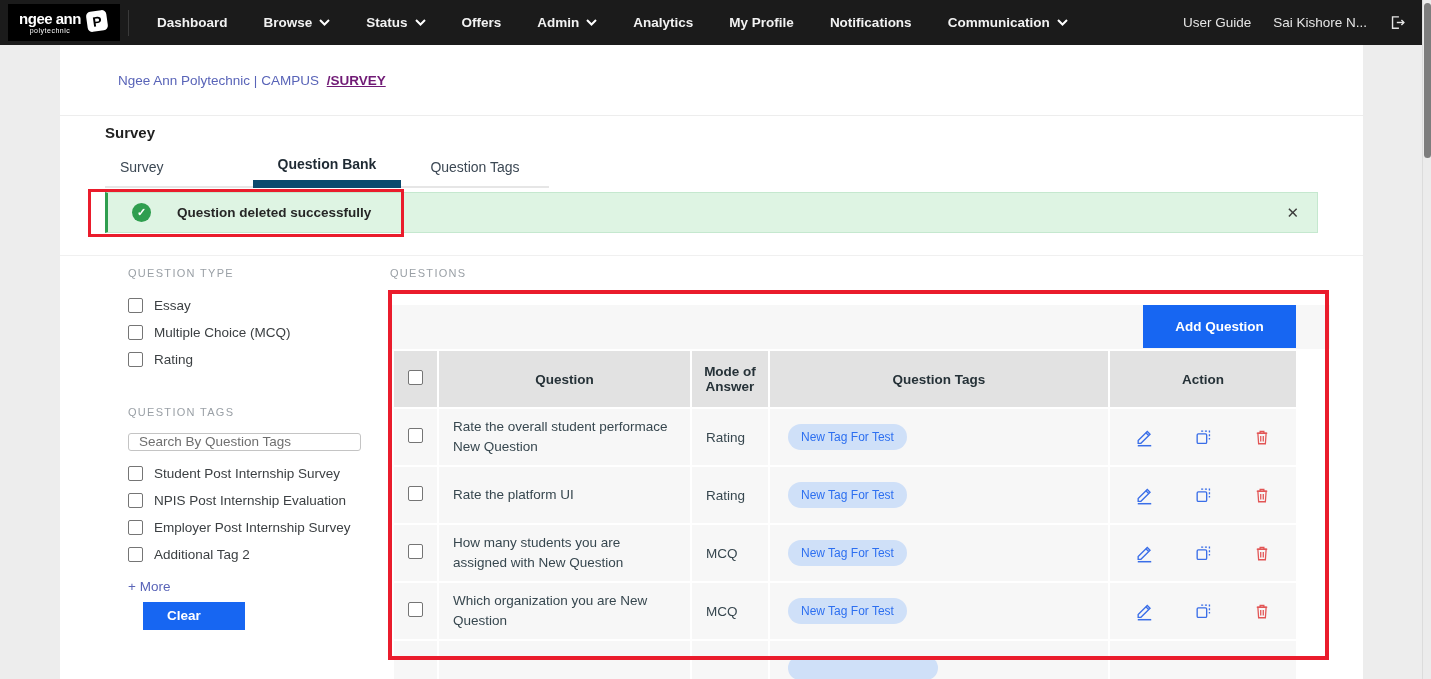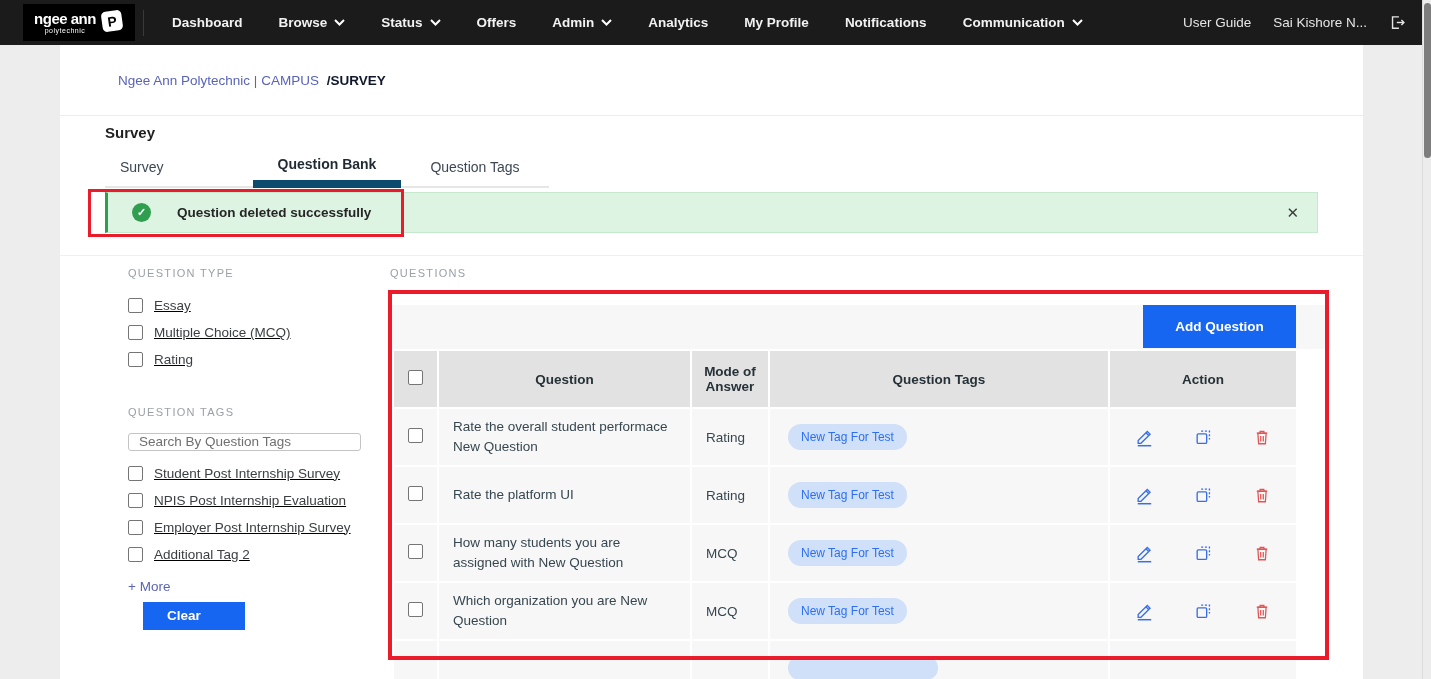--- a/index.html
+++ b/index.html
@@ -3,42 +3,42 @@
 <meta charset="utf-8">
 <style>
   * { margin:0; padding:0; box-sizing:border-box; }
   html,body { background:#ededed; }
   body { font-family:"Liberation Sans", sans-serif; }
   .screen { position:relative; width:1431px; height:679px; overflow:hidden; background:#ededed; }
 
   
   .navbar { position:absolute; left:0; top:0; width:1422px; height:45px; background:#1b1b1b;
             display:flex; align-items:center; z-index:5; }
-  .logo-box { margin-left:23px; width:112px; height:37px; background:#000; display:flex; align-items:center;
+  .logo-box { margin-left:8px; width:112px; height:37px; background:#000; display:flex; align-items:center;
               justify-content:center; gap:4px; flex:none; }
   .logo-text { color:#fff; line-height:1; text-align:center; }
   .logo-line1 { font-size:15px; font-weight:bold; letter-spacing:-0.5px; display:block; }
   .logo-line2 { font-size:7px; letter-spacing:0.5px; display:block; margin-top:1px; }
   .nav-divider { width:1px; height:26px; background:#3a3a3a; margin:0 0 0 8px; flex:none; }
   .nav-items { display:flex; align-items:center; gap:36px; margin-left:28px; }
   .nav-item { color:#f2f2f2; font-size:13.5px; font-weight:bold; display:flex; align-items:center; gap:7px;
               cursor:pointer; white-space:nowrap; }
   .nav-right { margin-left:auto; margin-right:16px; display:flex; align-items:center; gap:22px; }
   .nav-right .nav-link { color:#e6e6e6; font-size:13.5px; white-space:nowrap; cursor:pointer; }
 
   
   .scrollbar { position:absolute; right:0; top:0; width:9px; height:679px; background:#ececec;
                border-left:1px solid #dcdcdc; z-index:6; }
   .scroll-thumb { position:absolute; left:1px; top:3px; width:7px; height:155px; background:#7d7d7d; border-radius:4px; }
 
   
   .card { position:absolute; left:60px; top:45px; width:1303px; height:634px; background:#fff; }
   .breadcrumb { position:absolute; left:58px; top:28px; font-size:13.5px; }
   .crumb-link { color:#5964b8; cursor:pointer; }
-  .crumb-current { color:#0f172a; font-weight:bold; margin-left:4px; }
+  .crumb-current { color:#701a75; font-weight:bold; margin-left:4px;text-decoration:underline; }
   .divider1 { position:absolute; left:0; top:70px; width:100%; border-top:1px solid #ededed; }
   .page-title { position:absolute; left:45px; top:79px; font-size:15px; font-weight:bold; color:#1f1f1f; }
 
   .tabs { position:absolute; left:45px; top:103px; display:flex; height:40px; }
   .tab { width:148px; font-size:14px; color:#3c4854; display:flex; align-items:center; justify-content:center;
          border-bottom:2px solid #e6e6e6; cursor:pointer; }
   .tab:first-child { justify-content:flex-start; padding-left:15px; }
   .tab.active { font-weight:bold; color:#1f2a33; border-bottom:8px solid #0c4a6e; }
 
   
@@ -47,21 +47,21 @@
   .alert-check { width:19px; height:19px; border-radius:50%; background:#2f9e4f; color:#fff; font-size:11px;
                  font-weight:bold; display:flex; align-items:center; justify-content:center; margin-left:24px; flex:none; }
   .alert-msg { font-size:13.5px; font-weight:bold; color:#262626; margin-left:26px; }
   .alert-close { margin-left:auto; margin-right:18px; color:#3c3c3c; font-size:15px; cursor:pointer; }
 
   .divider2 { position:absolute; left:0; top:210px; width:100%; border-top:1px solid #f0f0f0; }
 
   
   .filters { position:absolute; left:68px; top:222px; width:262px; }
   .filter-label { font-size:11px; color:#9aa0a6; letter-spacing:1.3px; margin-bottom:18px; }
-  .check-list { list-style:none;text-decoration:underline; }
+  .check-list { list-style:none; }
   .check-item { display:flex; align-items:center; gap:11px; height:17px; margin-bottom:10px; cursor:pointer; }
   .cb { width:15px; height:15px; border:1.5px solid #757575; border-radius:2px; background:#fff; flex:none; }
   .check-text { font-size:13.5px; color:#3c4043; white-space:nowrap; }
   .tags-label { margin-top:38px; margin-bottom:14px; }
   .tag-search { width:233px; height:18px; border:1px solid #c4c4c4; border-radius:3px; padding:0 10px;
                 font-size:13.5px; color:#333; font-family:"Liberation Sans", sans-serif; margin-bottom:14px; }
   .tag-search::placeholder { color:#6f6f6f; }
   .more-link { display:inline-block; margin-top:6px; font-size:13.5px; color:#5964b8; cursor:pointer; }
   .clear-btn { display:block; margin:7px 0 0 15px; width:102px; height:28px; background:#1766f2; color:#fff;
                border:none; font-size:13.5px; font-weight:bold; text-align:left; padding-left:24px;

